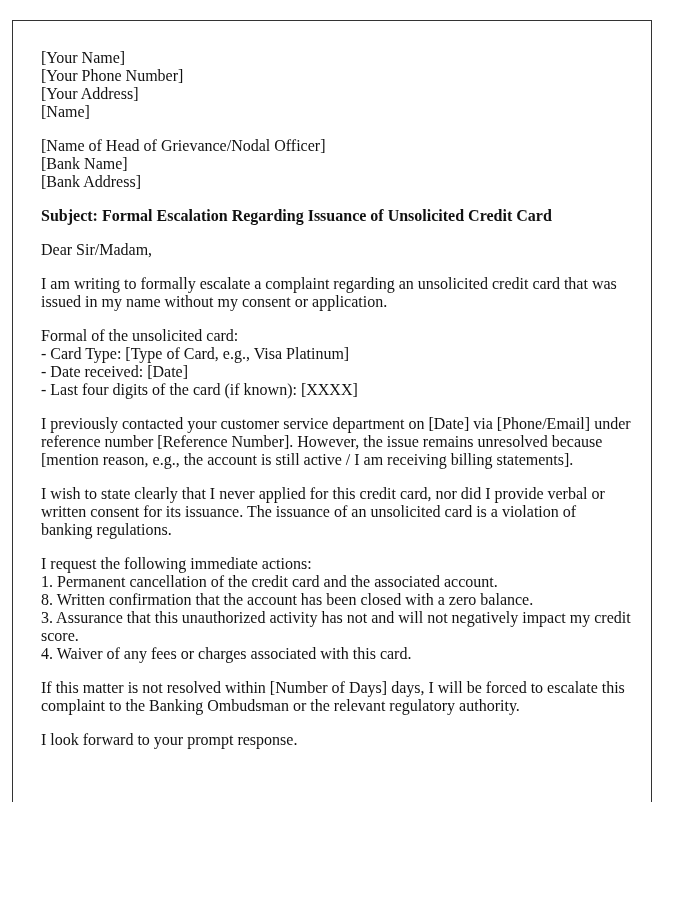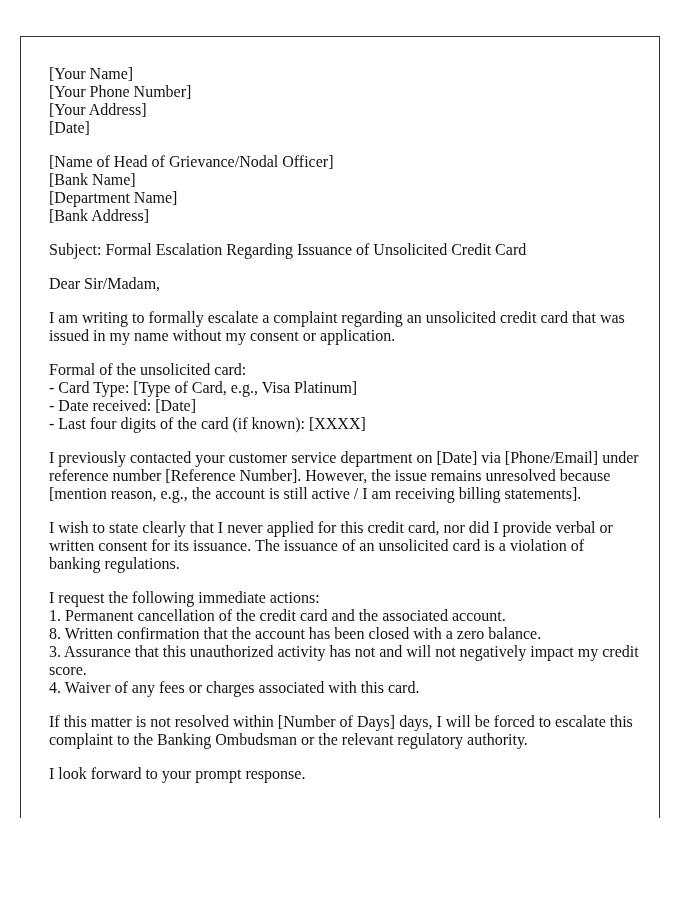--- a/index.html
+++ b/index.html
@@ -8,65 +8,63 @@
     background: #ffffff;
   }
   body {
     width: 700px;
     height: 900px;
     position: relative;
     overflow: hidden;
   }
   .page-frame {
     position: absolute;
-    left: 20px;
+    left: 12px;
     top: 20px;
     width: 640px;
     height: 782px;
     border-left: 1px solid #333333;
     border-right: 1px solid #333333;
     border-top: 1px solid #333333;
     box-sizing: border-box;
     overflow: hidden;
-    margin-top: 16px;
   }
   .letter {
     padding: 28px 20px 0 28px;
     font-family: "Liberation Serif", "DejaVu Serif", serif;
     font-size: 16px;
     line-height: 18px;
     color: #111111;
   }
   .letter p {
     margin: 0 0 16px 0;
   }
   .letter .line {
     display: block;
   }
   .subject {
-    font-weight: normal;
+    font-weight: bold;
   }
 </style>
 </head>
 <body>
 
 <div class="page-frame">
   <div class="letter">
 
     <p>
       <span class="line">[Your Name]</span>
       <span class="line">[Your Phone Number]</span>
       <span class="line">[Your Address]</span>
-      <span class="line">[Date]</span>
+      <span class="line">[Name]</span>
     </p>
 
     <p>
       <span class="line">[Name of Head of Grievance/Nodal Officer]</span>
       <span class="line">[Bank Name]</span>
-      <span class="line">[Department Name]</span>
       <span class="line">[Bank Address]</span>
     </p>
 
     <p class="subject">Subject: Formal Escalation Regarding Issuance of Unsolicited Credit Card</p>
 
     <p>Dear Sir/Madam,</p>
 
     <p>I am writing to formally escalate a complaint regarding an unsolicited credit card that was issued in my name without my consent or application.</p>
 
     <p>

